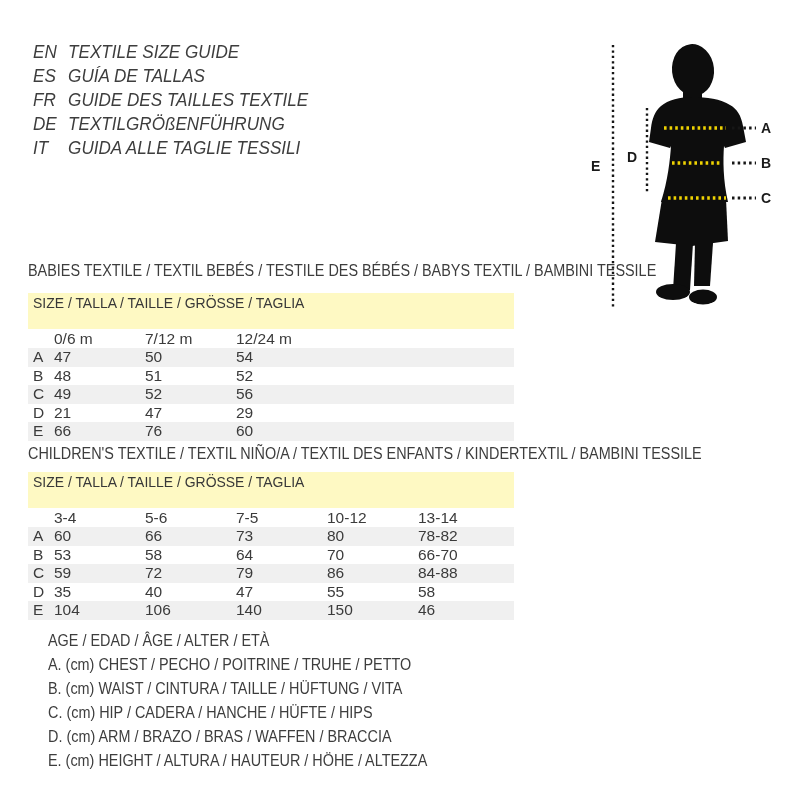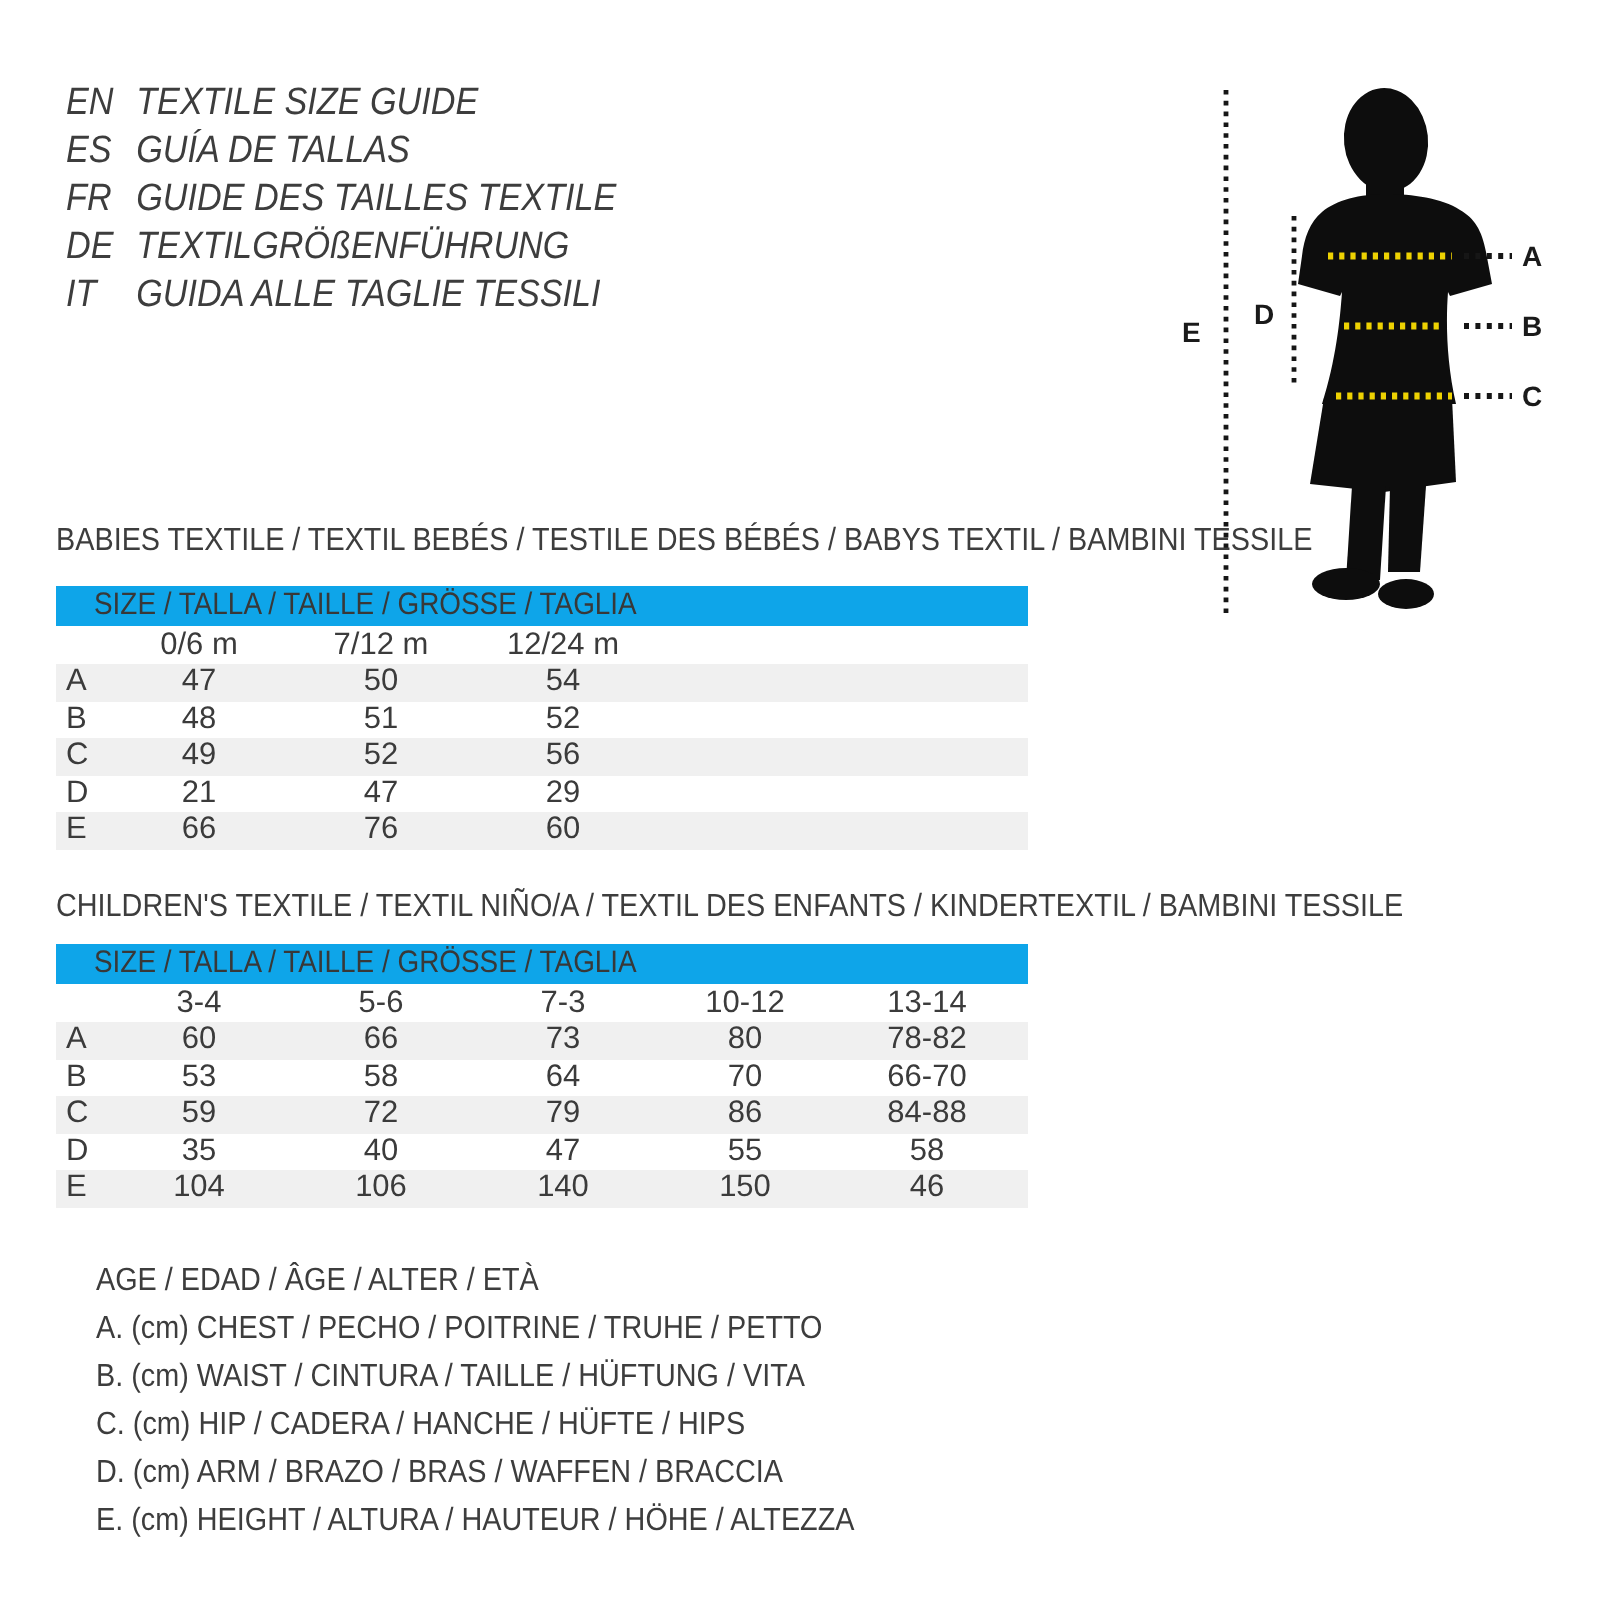--- a/index.html
+++ b/index.html
@@ -14,29 +14,29 @@
   .lang-block{left:33px;top:40px;font-style:italic;}
   .lang-row{display:flex;height:24px;line-height:24px;font-size:19px;color:#3d3d3d;}
   .lang-code{width:39px;flex:0 0 39px;}
   .lang-title{white-space:nowrap;}
 
   
   .section-title{left:28px;font-size:16px;color:#3d3d3d;line-height:17px;}
 
   
   .size-table{left:28px;width:486px;font-size:15.5px;}
-  .size-bar{height:20px;line-height:20px;background:#0ea5e9;color:#383838;padding-left:19px;box-sizing:border-box;}
+  .size-bar{height:36px;line-height:20px;background:#fef9c3;color:#383838;padding-left:5px;box-sizing:border-box;}
   .trow{display:grid;align-items:center;}
   .babies-grid{grid-template-columns:26px repeat(3,91px) 1fr;}
   .children-grid{grid-template-columns:26px repeat(5,91px) 1fr;}
   .col-head{height:19px;}
   .drow{height:18.5px;}
   .drow.alt{background:#f0f0f0;}
   .tlabel{padding-left:5px;}
-  .tcell{text-align:center;}
+  .tcell{}
 
   
   .legend-block{left:48px;top:629px;}
   .legend-line{height:24px;line-height:24px;font-size:16px;color:#3d3d3d;}
 
   
   .figure-svg{left:580px;top:20px;}
   .dot-black{stroke:#161616;stroke-width:2.4;stroke-dasharray:2.3 3.1;fill:none;}
   .dot-black-h{stroke:#161616;stroke-width:3;stroke-dasharray:2.5 3.2;fill:none;}
   .dot-yellow{stroke:#eed202;stroke-width:3.4;stroke-dasharray:2.6 3;fill:none;}
@@ -148,21 +148,21 @@
 </div>
 
 <div class="abs section-title cond" style="top:445px;">CHILDREN'S TEXTILE / TEXTIL NIÑO/A / TEXTIL DES ENFANTS / KINDERTEXTIL / BAMBINI TESSILE</div>
 
 <div class="abs size-table" style="top:472px;">
   <div class="size-bar"><span class="cond" style="display:inline-block;">SIZE / TALLA / TAILLE / GRÖSSE / TAGLIA</span></div>
   <div class="trow children-grid col-head">
     <span class="tlabel"></span>
     <span class="tcell">3-4</span>
     <span class="tcell">5-6</span>
-    <span class="tcell">7-3</span>
+    <span class="tcell">7-5</span>
     <span class="tcell">10-12</span>
     <span class="tcell">13-14</span>
     <span></span>
   </div>
   <div class="trow children-grid drow alt">
     <span class="tlabel">A</span>
     <span class="tcell">60</span>
     <span class="tcell">66</span>
     <span class="tcell">73</span>
     <span class="tcell">80</span>

